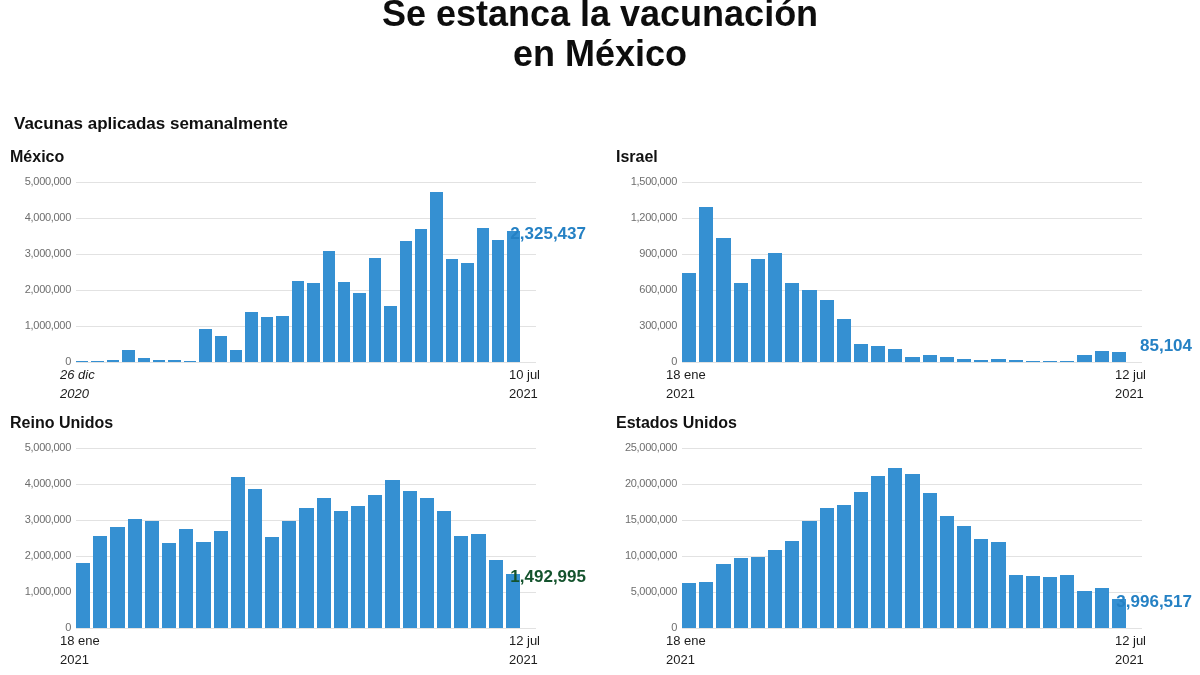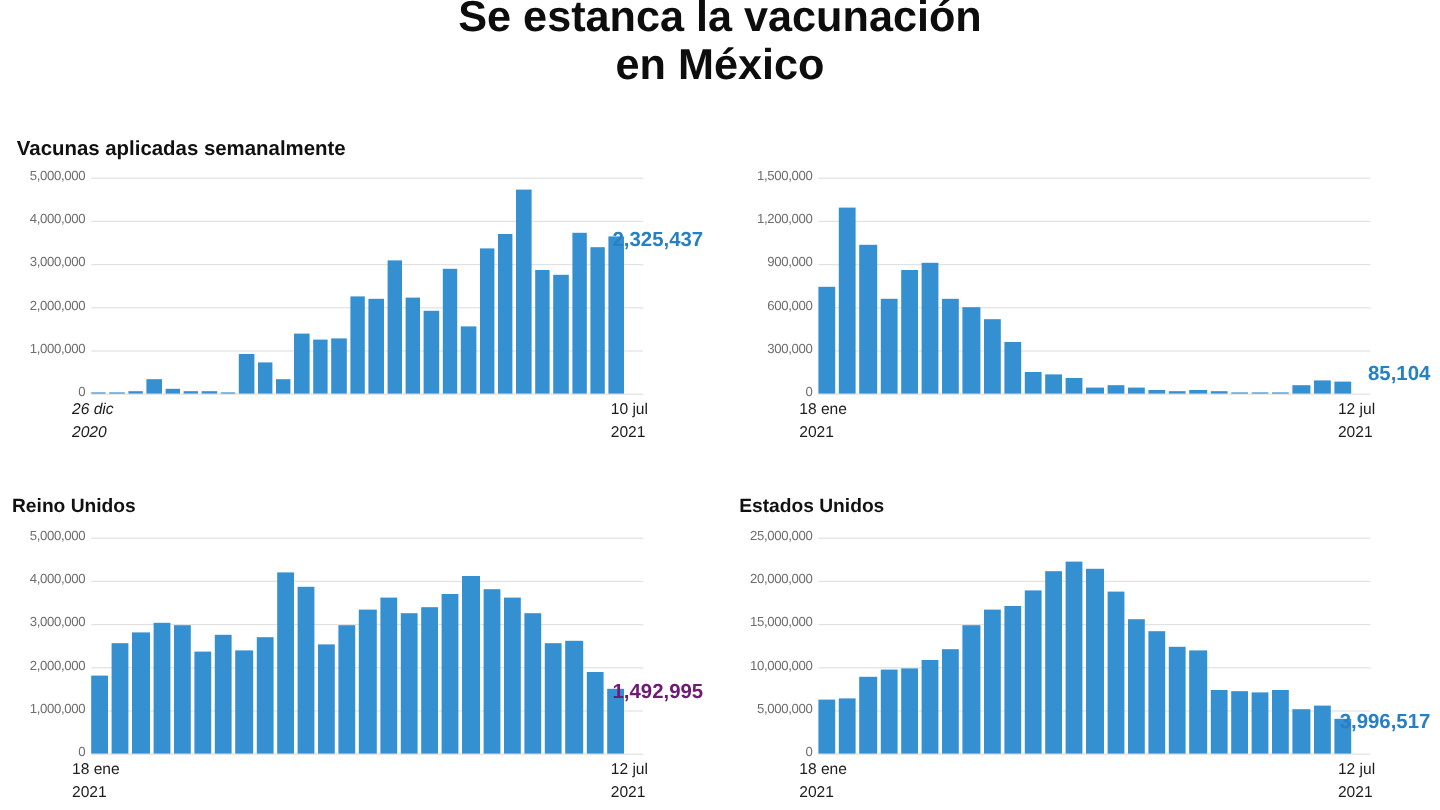--- a/index.html
+++ b/index.html
@@ -30,20 +30,21 @@
 </style>
 </head>
 <body>
 
 <div class="canvas">
   <div class="main-title">Se estanca la vacunación
 en México</div>
   <div class="subtitle">Vacunas aplicadas semanalmente</div>
 
   <div class="panel" id="panel0">
+    <div class="panel-title">México</div>
     <div class="chart-row">
       <div class="y-axis">
           <div class="y-tick" style="top: 0%; color: rgb(110, 110, 110);">5,000,000</div>
           <div class="y-tick" style="top: 20%; color: rgb(110, 110, 110);">4,000,000</div>
           <div class="y-tick" style="top: 40%; color: rgb(110, 110, 110);">3,000,000</div>
           <div class="y-tick" style="top: 60%; color: rgb(110, 110, 110);">2,000,000</div>
           <div class="y-tick" style="top: 80%; color: rgb(110, 110, 110);">1,000,000</div>
           <div class="y-tick" style="top: 100%; color: rgb(110, 110, 110);">0</div>
         </div>
       <div class="plot">
@@ -89,20 +90,21 @@
     </div>
     <div class="x-labels">
       <div style="color: rgb(28, 28, 28); font-style: italic;">26 dic
 2020</div>
       <div style="color: rgb(28, 28, 28);">10 jul
 2021</div>
     </div>
   </div>
 
   <div class="panel" id="panel1">
+    <div class="panel-title">Israel</div>
     <div class="chart-row">
       <div class="y-axis">
           <div class="y-tick" style="top: 0%; color: rgb(110, 110, 110);">1,500,000</div>
           <div class="y-tick" style="top: 20%; color: rgb(110, 110, 110);">1,200,000</div>
           <div class="y-tick" style="top: 40%; color: rgb(110, 110, 110);">900,000</div>
           <div class="y-tick" style="top: 60%; color: rgb(110, 110, 110);">600,000</div>
           <div class="y-tick" style="top: 80%; color: rgb(110, 110, 110);">300,000</div>
           <div class="y-tick" style="top: 100%; color: rgb(110, 110, 110);">0</div>
         </div>
       <div class="plot">
@@ -190,21 +192,21 @@
             <div class="bar" style="height: 133.2px; background: rgb(53, 144, 210);"></div>
             <div class="bar" style="height: 147.6px; background: rgb(53, 144, 210);"></div>
             <div class="bar" style="height: 137.16px; background: rgb(53, 144, 210);"></div>
             <div class="bar" style="height: 129.6px; background: rgb(53, 144, 210);"></div>
             <div class="bar" style="height: 116.64px; background: rgb(53, 144, 210);"></div>
             <div class="bar" style="height: 92.16px; background: rgb(53, 144, 210);"></div>
             <div class="bar" style="height: 94.32px; background: rgb(53, 144, 210);"></div>
             <div class="bar" style="height: 68.4px; background: rgb(53, 144, 210);"></div>
             <div class="bar" style="height: 53.7478px; background: rgb(53, 144, 210);"></div>
           </div>
-          <div class="end-label" style="bottom: 40.7478px; color: #701a75;">1,492,995</div>
+          <div class="end-label" style="bottom: 40.7478px; color: #14532d;">1,492,995</div>
         </div>
     </div>
     <div class="x-labels">
       <div style="color: rgb(28, 28, 28);">18 ene
 2021</div>
       <div style="color: rgb(28, 28, 28);">12 jul
 2021</div>
     </div>
   </div>
 

